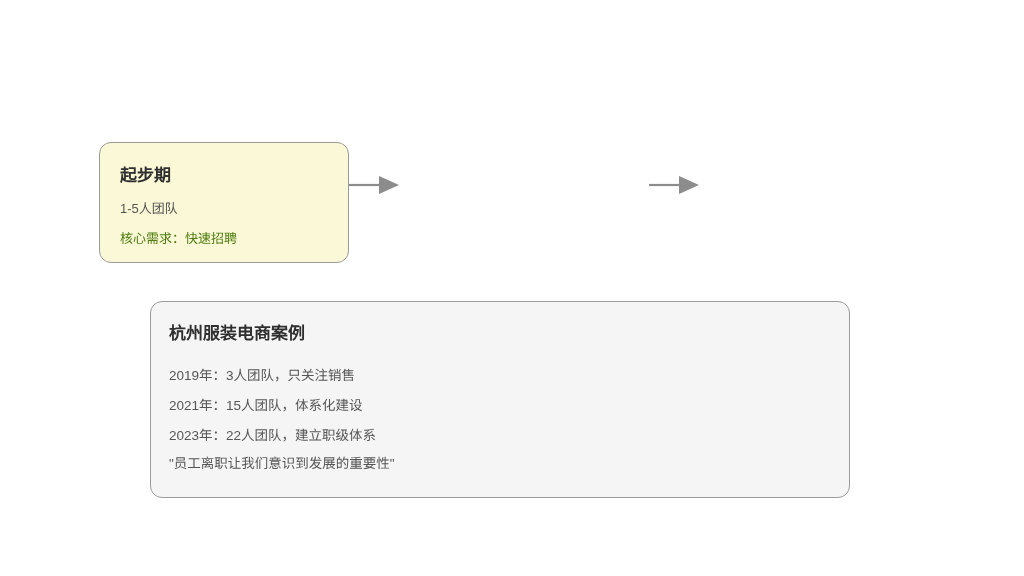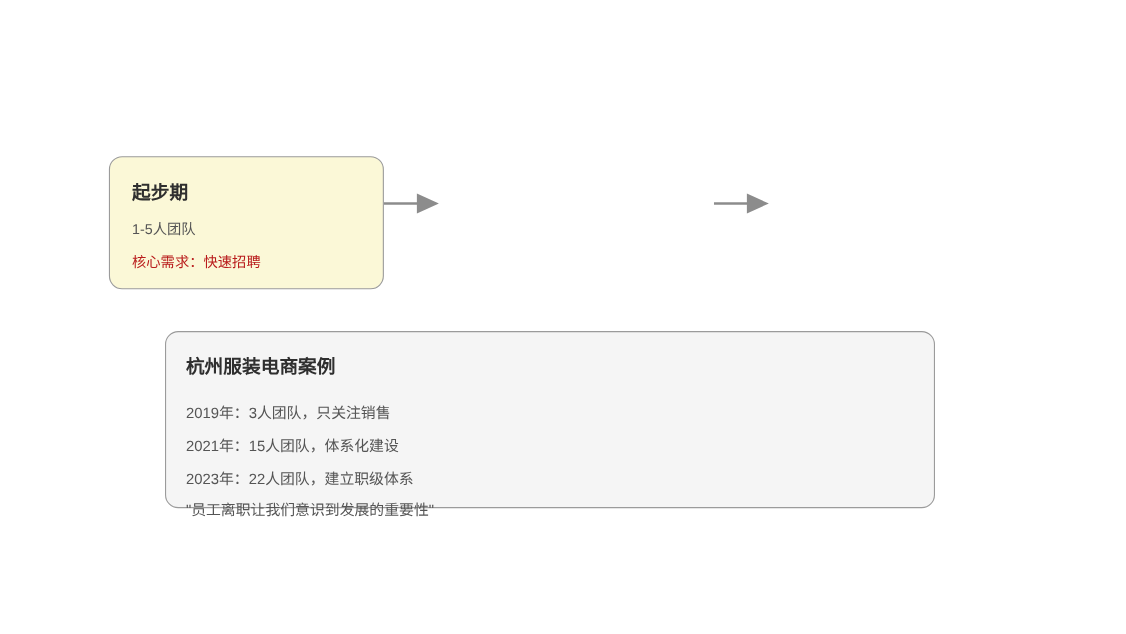--- a/index.html
+++ b/index.html
@@ -68,21 +68,21 @@
     font-size: 13px;
     color: #555555;
     line-height: 18px;
     white-space: nowrap;
   }
   .stage-line2 {
     position: absolute;
     left: 20px;
     top: 87px;
     font-size: 13px;
-    color: #b91c1c;
+    color: #4d7c0f;
     line-height: 18px;
     white-space: nowrap;
     text-align: center;
   }
 
   
   .arrow {
     position: absolute;
     top: 168px;
     width: 52px;
@@ -90,21 +90,21 @@
   }
   .arrow-1 { left: 349px; }
   .arrow-2 { left: 649px; }
 
   
   .case-panel {
     position: absolute;
     left: 150px;
     top: 301px;
     width: 700px;
-    height: 161px;
+    height: 197px;
     background: #f5f5f5;
     border: 1.6px solid #9b9b9b;
     border-radius: 12px;
     box-sizing: border-box;
   }
   .case-title {
     position: absolute;
     left: 18px;
     top: 20px;
     font-size: 17px;

